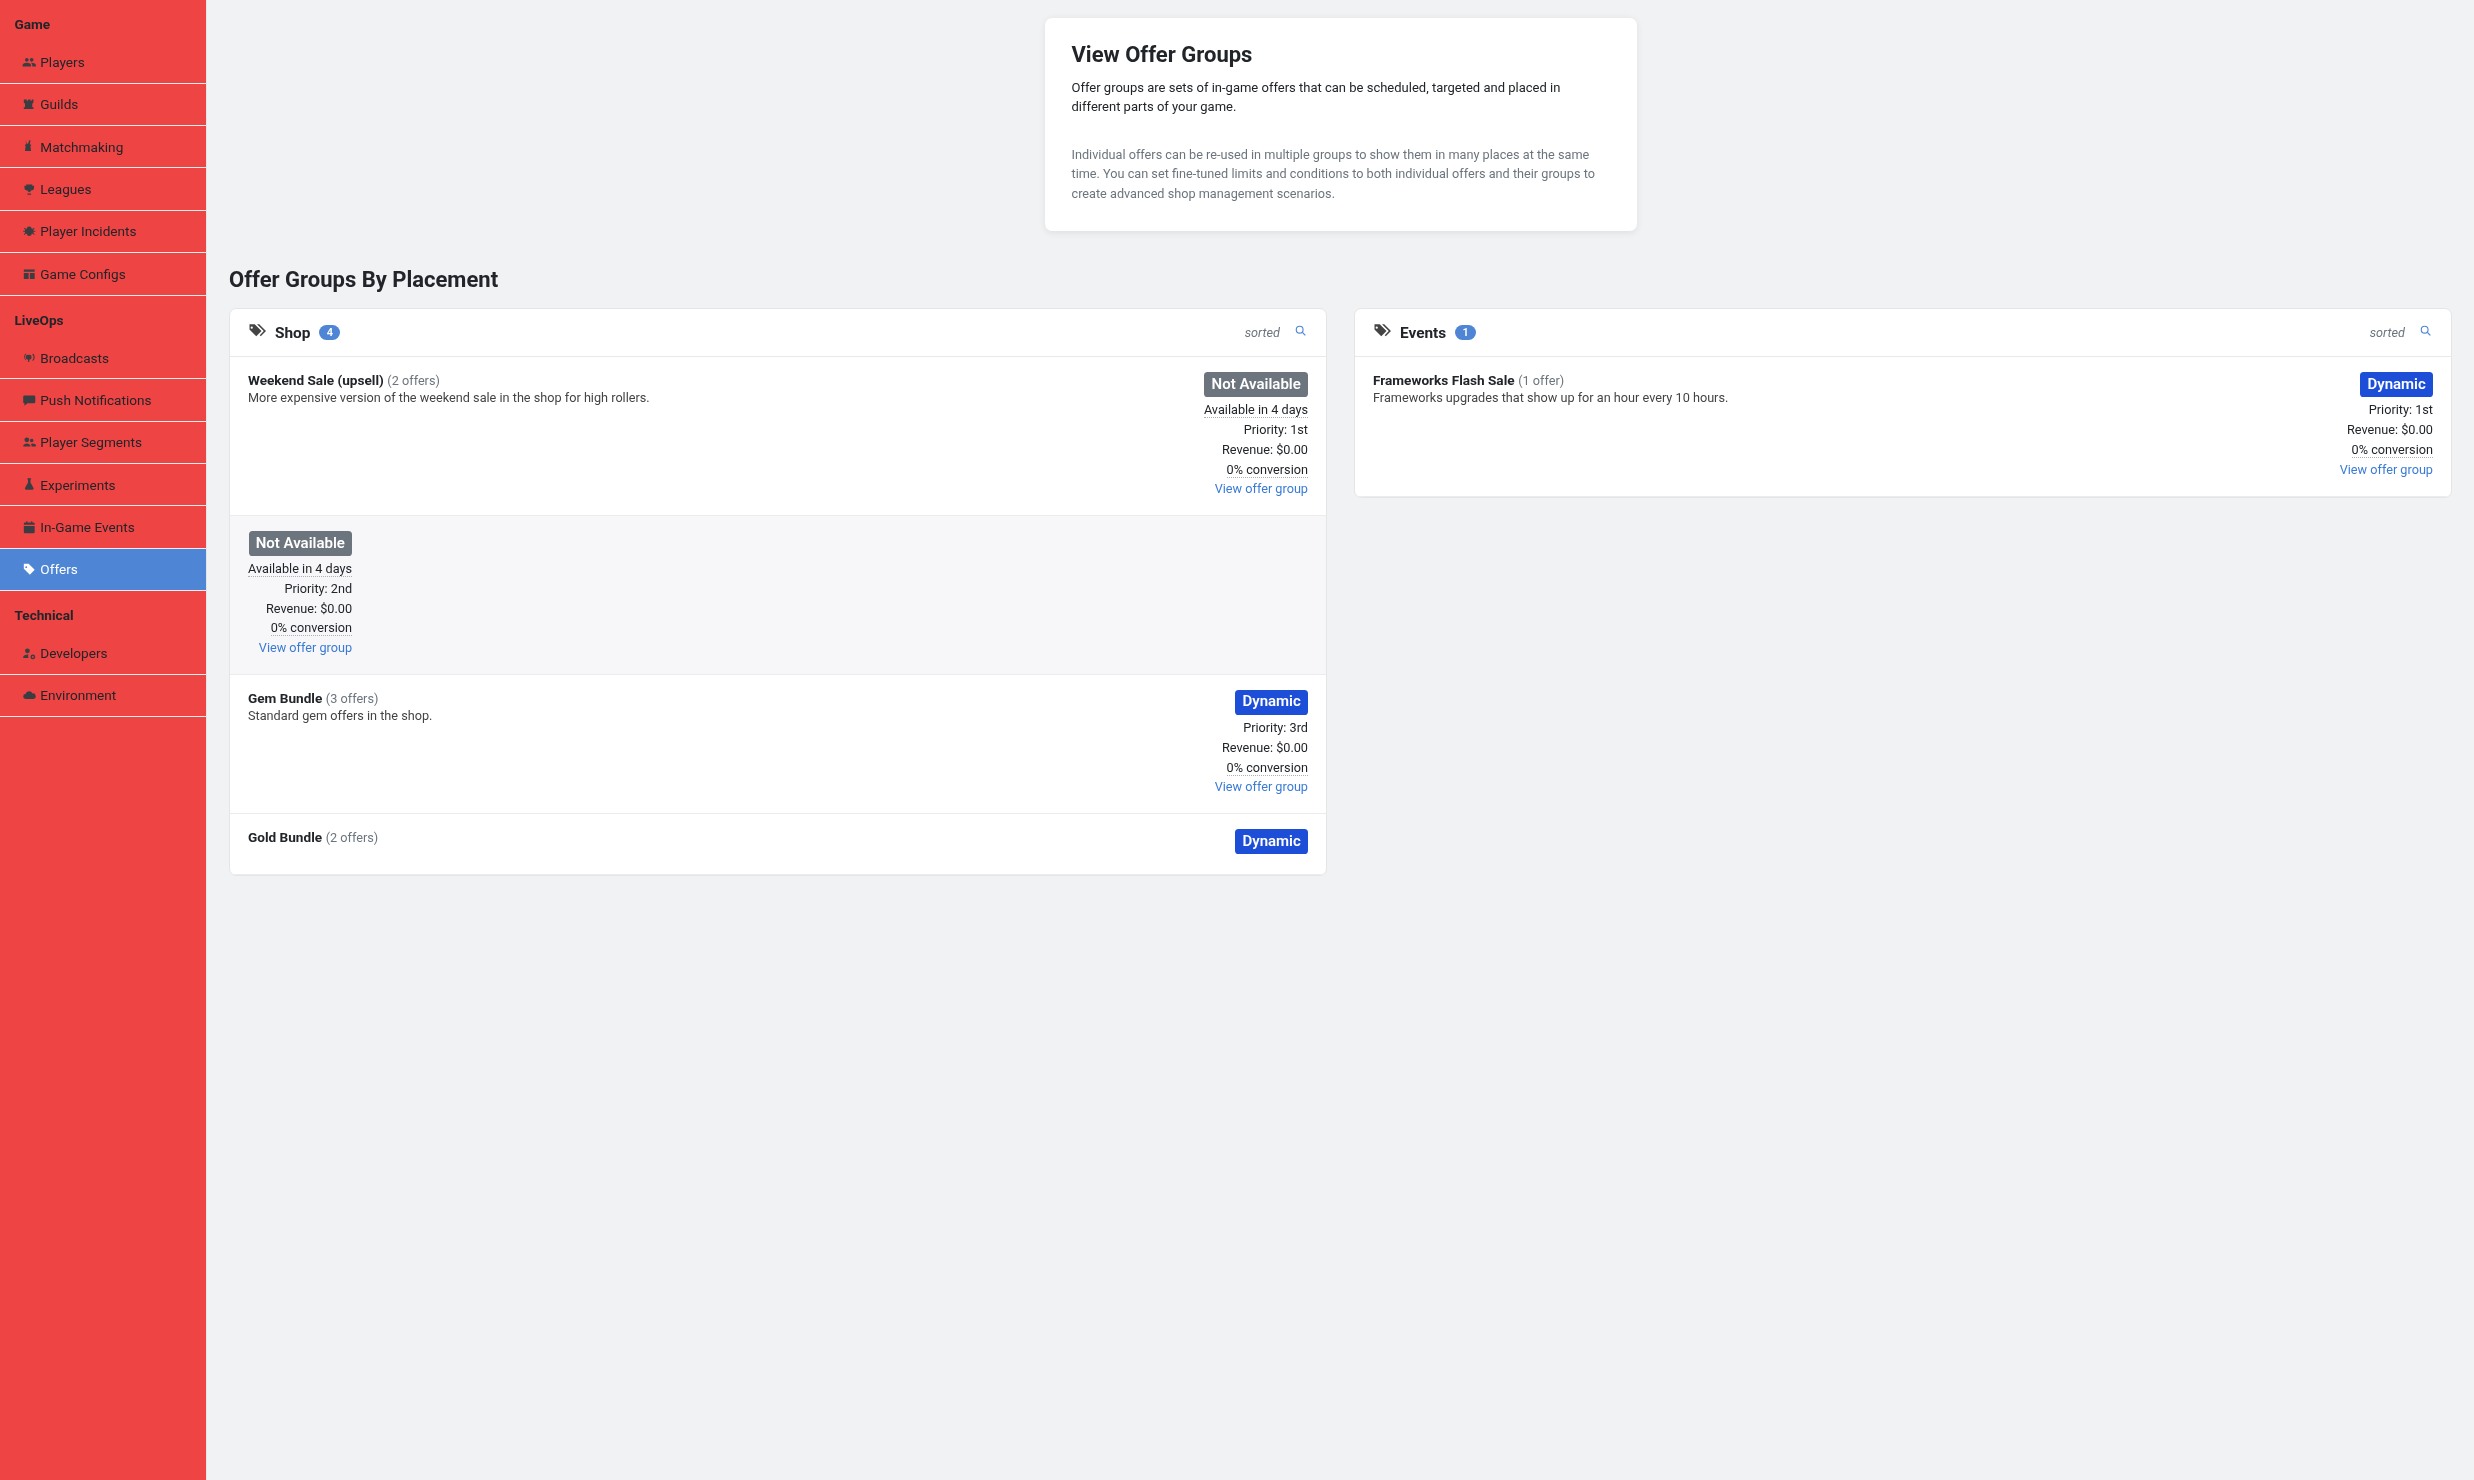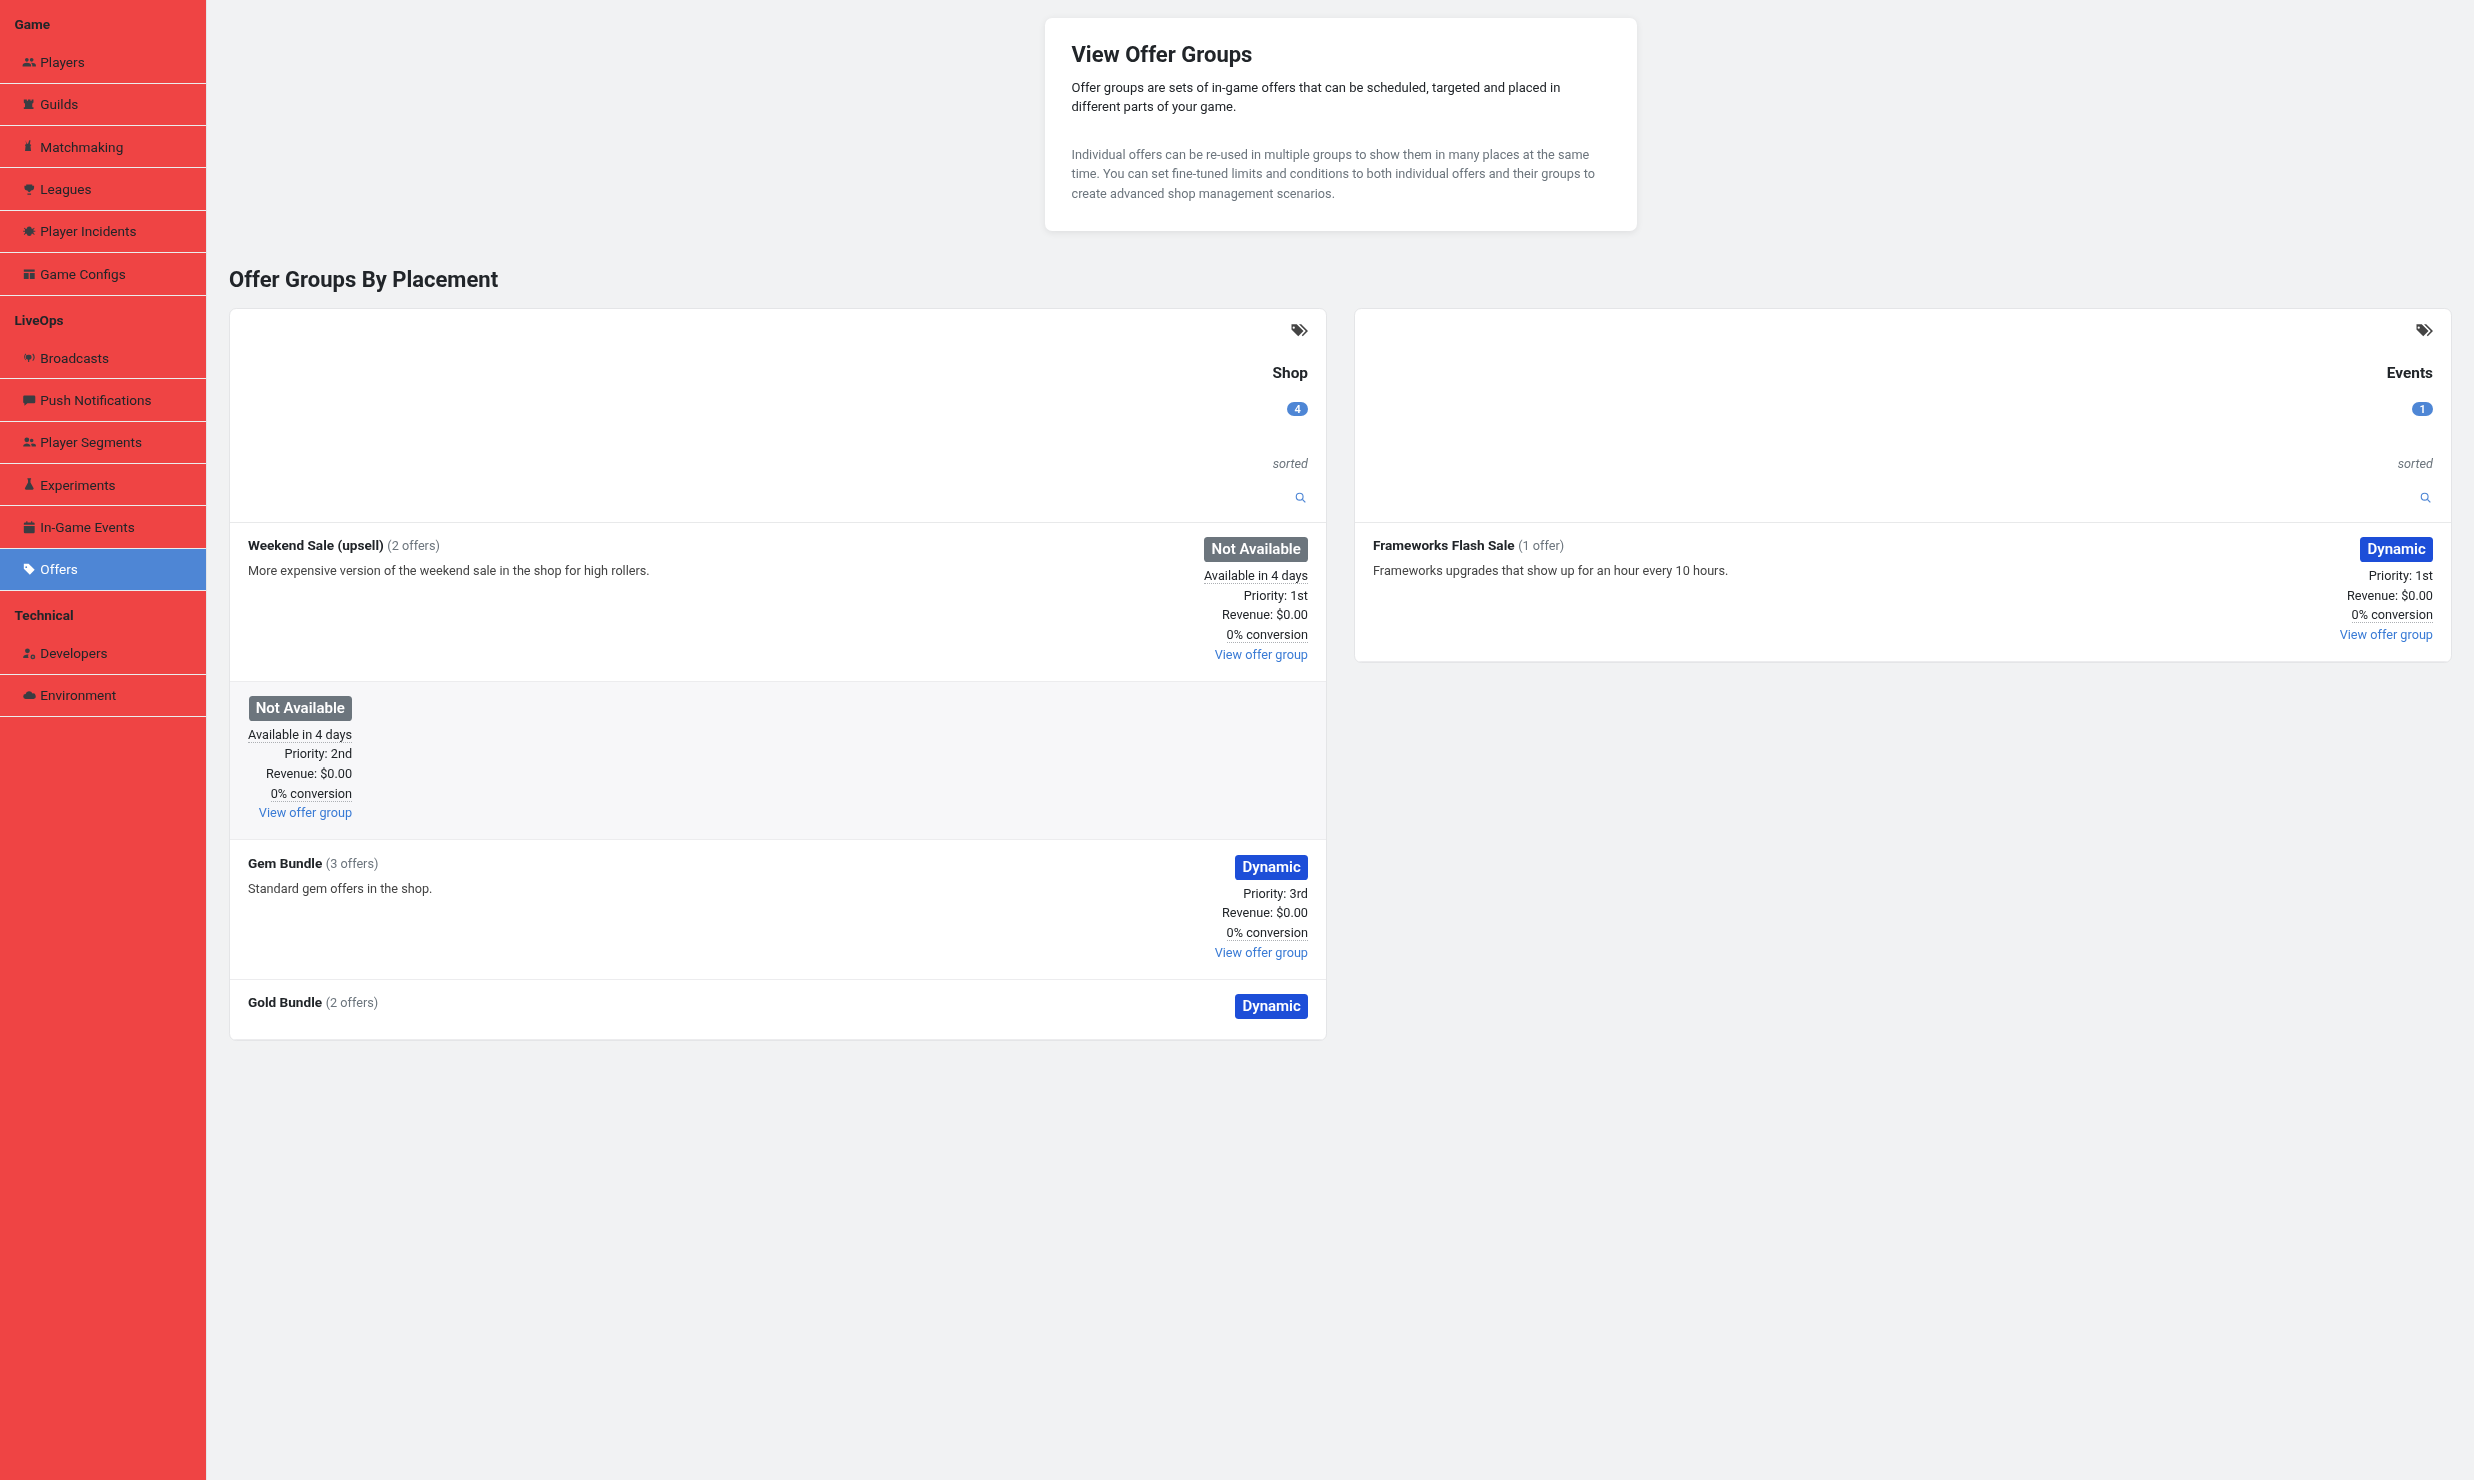--- a/index.html
+++ b/index.html
@@ -62,25 +62,24 @@
     }
     .placement-card {
       flex: 1;
       background: #fff;
       border: 0.9px solid #e4e5e7;
       border-radius: 7.2px;
       overflow: hidden;
     }
     .placement-header {
       display: flex;
-      align-items: flex-end;
+      align-items: center;
       padding: 12.7px 18px;
       border-bottom: 0.9px solid #e8e9ea;
-      gap: 20px;
-      flex-direction: column;
+      gap: 9px;
     }
     .placement-header .title { font-size: 15.4px; font-weight: 700; }
     .count-badge {
       background: #4e86d5; color: #fff;
       border-radius: 9px; font-size: 11px; font-weight: 600;
       padding: 0.9px 7.2px;
     }
     .placement-header .spacer { flex: 1; }
     .sorted-label { font-style: italic; color: #6c757d; font-size: 12.7px; }
     .header-actions { display: flex; align-items: center; gap: 5.4px; color: #4e86d5; }
@@ -89,21 +88,21 @@
     .offer-row {
       display: flex;
       justify-content: space-between;
       padding: 14.5px 18px 16.3px;
       border-bottom: 0.9px solid #ececee;
     }
     .offer-row.hover { background: #f7f7f9; }
     .offer-left { flex: 1.3; }
     .offer-name { font-weight: 700; font-size: 13.6px; }
     .offer-count { color: #6c757d; font-weight: 400; font-size: 12.7px; margin-left: 3.6px; }
-    .offer-desc { font-size: 12.7px; color: #444; margin-top: 8px; line-height: 1.4; }
+    .offer-desc { font-size: 12.7px; color: #444; margin-top: 0; line-height: 1.4; }
 
     .offer-right { text-align: right; font-size: 12.7px; line-height: 1.55; }
     .badge {
       display: inline-block;
       font-size: 15px; font-weight: 600;
       padding: 0.9px 7.2px; border-radius: 3.6px;
       margin-bottom: 3.6px;
     }
     .badge.not-available { background: #6c757d; color: #fff; }
     .badge.dynamic { background: #1d4ed8; color: #fff; }

